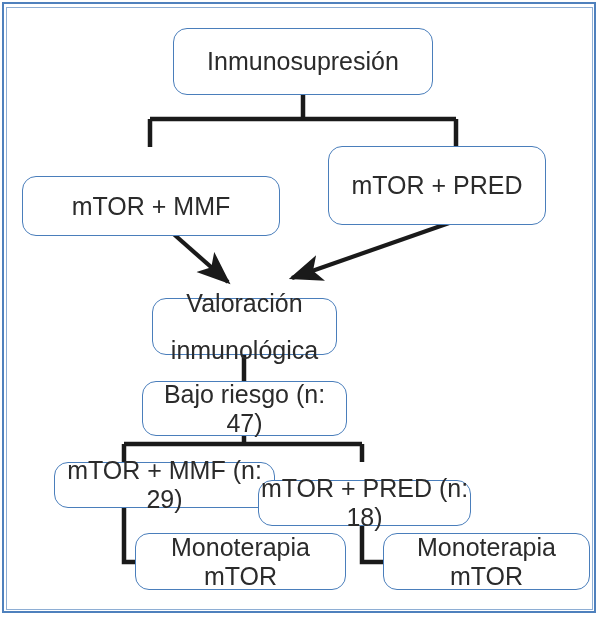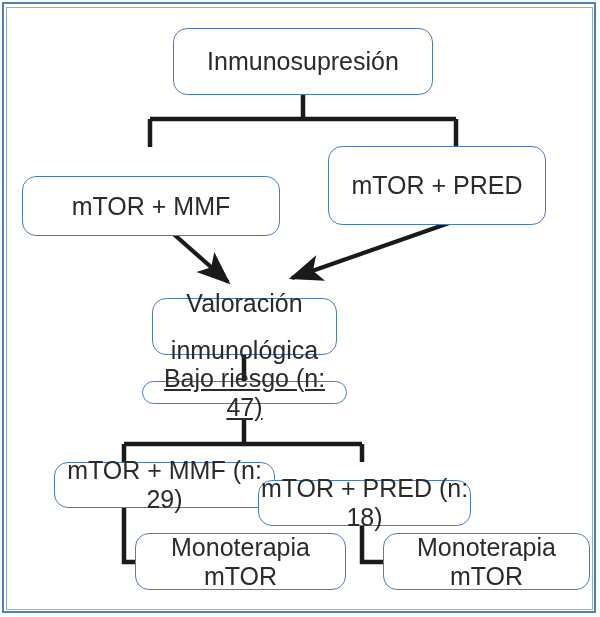--- a/index.html
+++ b/index.html
@@ -113,21 +113,21 @@
 
   <div class="node" style="left:328px; top:146px; width:218px; height:79px;">
     <span>mTOR + PRED</span>
   </div>
 
   <div class="node two-line" style="left:152px; top:298px; width:185px; height:57px; flex-direction:column;">
     <span>Valoración</span>
     <span>inmunológica</span>
   </div>
 
-  <div class="node" style="left:142px; top:381px; width:205px; height:23px;text-decoration:underline;">
+  <div class="node" style="left:142px; top:381px; width:205px; height:55px;">
     <span>Bajo riesgo (n: 47)</span>
   </div>
 
   <div class="node" style="left:10px; top:462px; width:221px; height:46px;margin-left:44px;">
     <span>mTOR + MMF (n: 29)</span>
   </div>
 
   <div class="node" style="left:258px; top:480px; width:213px; height:46px;">
     <span>mTOR + PRED (n: 18)</span>
   </div>

